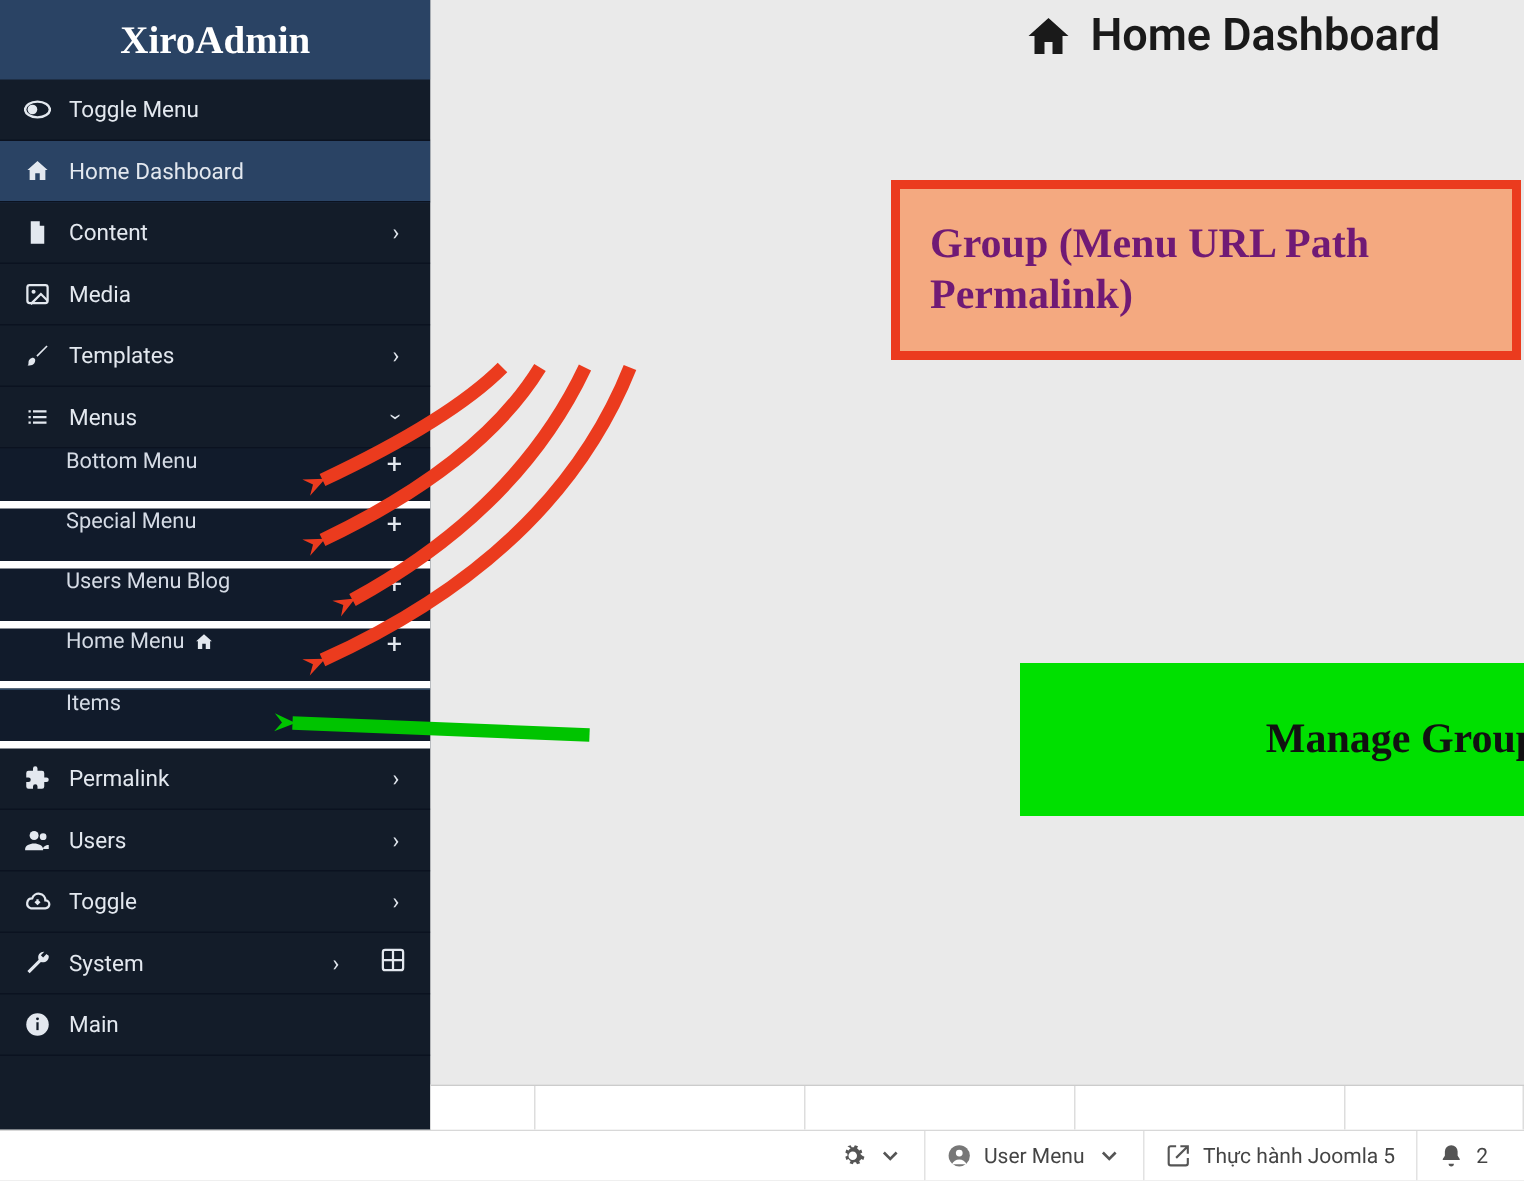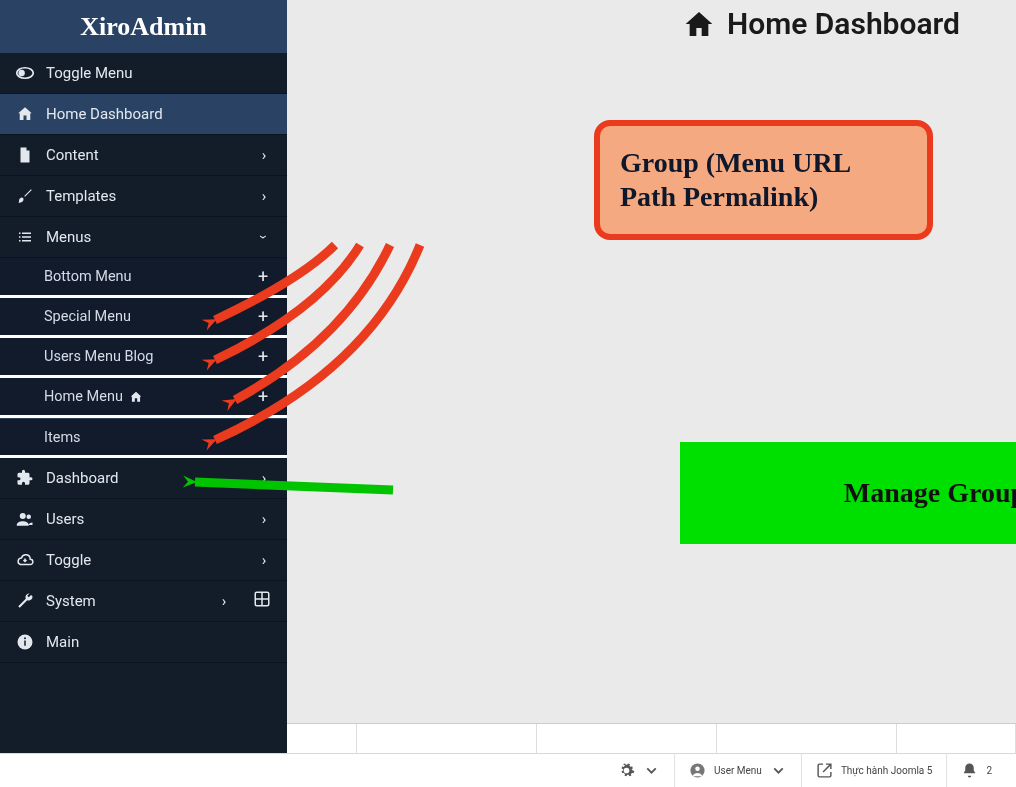--- a/index.html
+++ b/index.html
@@ -11,42 +11,42 @@
   
   .sidebar { width: 287px; background: #131c29; color: #cfd6e0; display: flex; flex-direction: column; font-size: 15px; overflow-y: auto; }
   .brand { height: 53px; background: #2a4364; display: flex; align-items: center; justify-content: center; font-family: "Comic Sans MS", "Brush Script MT", cursive; font-size: 26px; color: #fff; font-weight: 600; }
   .nav-item { display: flex; align-items: center; height: 41px; padding: 0 16px; border-bottom: 1px solid #0b1220; cursor: pointer; gap: 12px; font-size: 15px; color: #e3e8ef; }
   .nav-item.active { background: #2a4364; }
   .nav-item .lbl { flex: 1; }
   .nav-item .chev { width: 14px; text-align: center; font-size: 15px; }
   .nav-ico { width: 18px; height: 18px; display: inline-flex; align-items: center; justify-content: center; flex: 0 0 18px; }
   .nav-ico svg { width: 18px; height: 18px; fill: #e3e8ef; }
   .sub { background: #111b2b; }
-  .sub-item { display: flex; align-items: center; height: 40px; padding: 0 16px 0 44px; border-bottom: 3px solid #ffffff; cursor: pointer; font-size: 14.5px; color: #d5dbe5; gap: 0; }
+  .sub-item { display: flex; align-items: flex-start; height: 40px; padding: 0 16px 0 44px; border-bottom: 5px solid #ffffff; cursor: pointer; font-size: 14.5px; color: #d5dbe5; gap: 0; }
   .sub-item .lbl { flex: 1; display: flex; align-items: center; gap: 6px; }
   .sub-item .plus { width: 16px; text-align: center; font-size: 18px; color: #e3e8ef; }
   .nav-item.system .grid-ico { margin-left: 10px; }
 
   
   .main { flex: 1; background: #eaeaea; position: relative; }
   .page-title { position: absolute; top: 6px; right: 56px; display: flex; align-items: center; gap: 12px; font-size: 30px; font-weight: 600; color: #1a1a1a; }
   .page-title svg { width: 32px; height: 32px; fill: #1a1a1a; }
 
   .bottom-band { position: absolute; left: 0; right: 0; bottom: 0; height: 30px; border-top: 1px solid #ccc; background: #fff; display: flex; }
   .bottom-band > div { border-right: 1px solid #ddd; height: 100%; }
 
   
   .annot-box { position: absolute; z-index: 5; }
-  .annot-orange { left: 307px; top: 120px; width: 339px; height: 120px; background: #f4a980; border: 6px solid #eb3b1e; border-radius: 16px; display: flex; align-items: center; padding: 0 20px; font-family: "Brush Script MT", "Comic Sans MS", cursive; font-size: 28px; font-weight: 700; color: #0f172a; line-height: 1.2; }
+  .annot-orange { left: 307px; top: 120px; width: 420px; height: 120px; background: #f4a980; border: 6px solid #eb3b1e; border-radius: 0; display: flex; align-items: center; padding: 0 20px; font-family: "Brush Script MT", "Comic Sans MS", cursive; font-size: 28px; font-weight: 700; color: #701a75; line-height: 1.2; }
   .annot-green { left: 393px; top: 442px; width: 510px; height: 102px; background: #00e000; display: flex; align-items: center; justify-content: center; font-family: "Brush Script MT", "Comic Sans MS", cursive; font-size: 28px; font-weight: 700; color: #111; }
 
   .arrows { position: absolute; inset: 0; pointer-events: none; z-index: 4; }
 
   
-  .statusbar { height: 34px; background: #fff; border-top: 1px solid #d8d8d8; display: flex; align-items: center; justify-content: flex-end; padding: 0 10px; gap: 0; font-size: 10px; color: #444; }
+  .statusbar { height: 34px; background: #fff; border-top: 1px solid #d8d8d8; display: flex; align-items: center; justify-content: flex-end; padding: 0 10px; gap: 0; font-size: 14px; color: #444; }
   .sb-item { display: flex; align-items: center; gap: 8px; padding: 0 14px; height: 100%; border-left: 1px solid #e2e2e2; cursor: pointer; }
   .sb-item svg { width: 17px; height: 17px; fill: #555; }
   .sb-item.first { border-left: none; }
 </style>
 </head>
 <body>
 
 <div class="app">
 
   <aside class="sidebar">
@@ -74,20 +74,30 @@
     <div class="nav-item">
       <span class="nav-ico">
         <svg viewBox="0 0 24 24">
             <path d="M6 2h8l4 4v16H6zM14 2v4h4"></path>
           </svg>
       </span>
       <span class="lbl">Content</span>
       <span class="chev">›</span>
     </div>
 
+    <div class="nav-item">
+      <span class="nav-ico">
+        <svg viewBox="0 0 24 24">
+            <rect x="3" y="4" width="18" height="16" rx="2" fill="none" stroke="#e3e8ef" stroke-width="2"></rect>
+            <circle cx="8.5" cy="10" r="1.8" fill="#e3e8ef"></circle>
+            <path d="M21 18l-6-6-9 9" fill="none" stroke="#e3e8ef" stroke-width="2"></path>
+          </svg>
+      </span>
+      <span class="lbl">Media</span>
+    </div>
 
     <div class="nav-item">
       <span class="nav-ico">
         <svg viewBox="0 0 24 24">
             <path d="M20 3l-9 9 1 1 9-9zM8 14c-2 0-4 2-4 4 0 1 0 3-1 3 2 0 7 0 7-5 0-1-1-2-2-2z"></path>
           </svg>
       </span>
       <span class="lbl">Templates</span>
       <span class="chev">›</span>
     </div>
@@ -128,21 +138,21 @@
         <span class="lbl">Items</span>
       </div>
     </div>
 
     <div class="nav-item">
       <span class="nav-ico">
         <svg viewBox="0 0 24 24">
             <path d="M20 11h-2V7a2 2 0 0 0-2-2h-4V3a2 2 0 1 0-4 0v2H4a2 2 0 0 0-2 2v4h2a2 2 0 1 1 0 4H2v4a2 2 0 0 0 2 2h4v-2a2 2 0 1 1 4 0v2h4a2 2 0 0 0 2-2v-4h2a2 2 0 1 0 0-4z"></path>
           </svg>
       </span>
-      <span class="lbl">Dashboard</span>
+      <span class="lbl">Permalink</span>
       <span class="chev">›</span>
     </div>
 
     <div class="nav-item">
       <span class="nav-ico">
         <svg viewBox="0 0 24 24">
             <circle cx="9" cy="8" r="4"></circle>
             <circle cx="17" cy="9" r="3"></circle>
             <path d="M1 20c0-3 4-5 8-5s8 2 8 5v1H1zM17 20c0-2 2-3.5 5-3.5v3.5z"></path>
           </svg>

